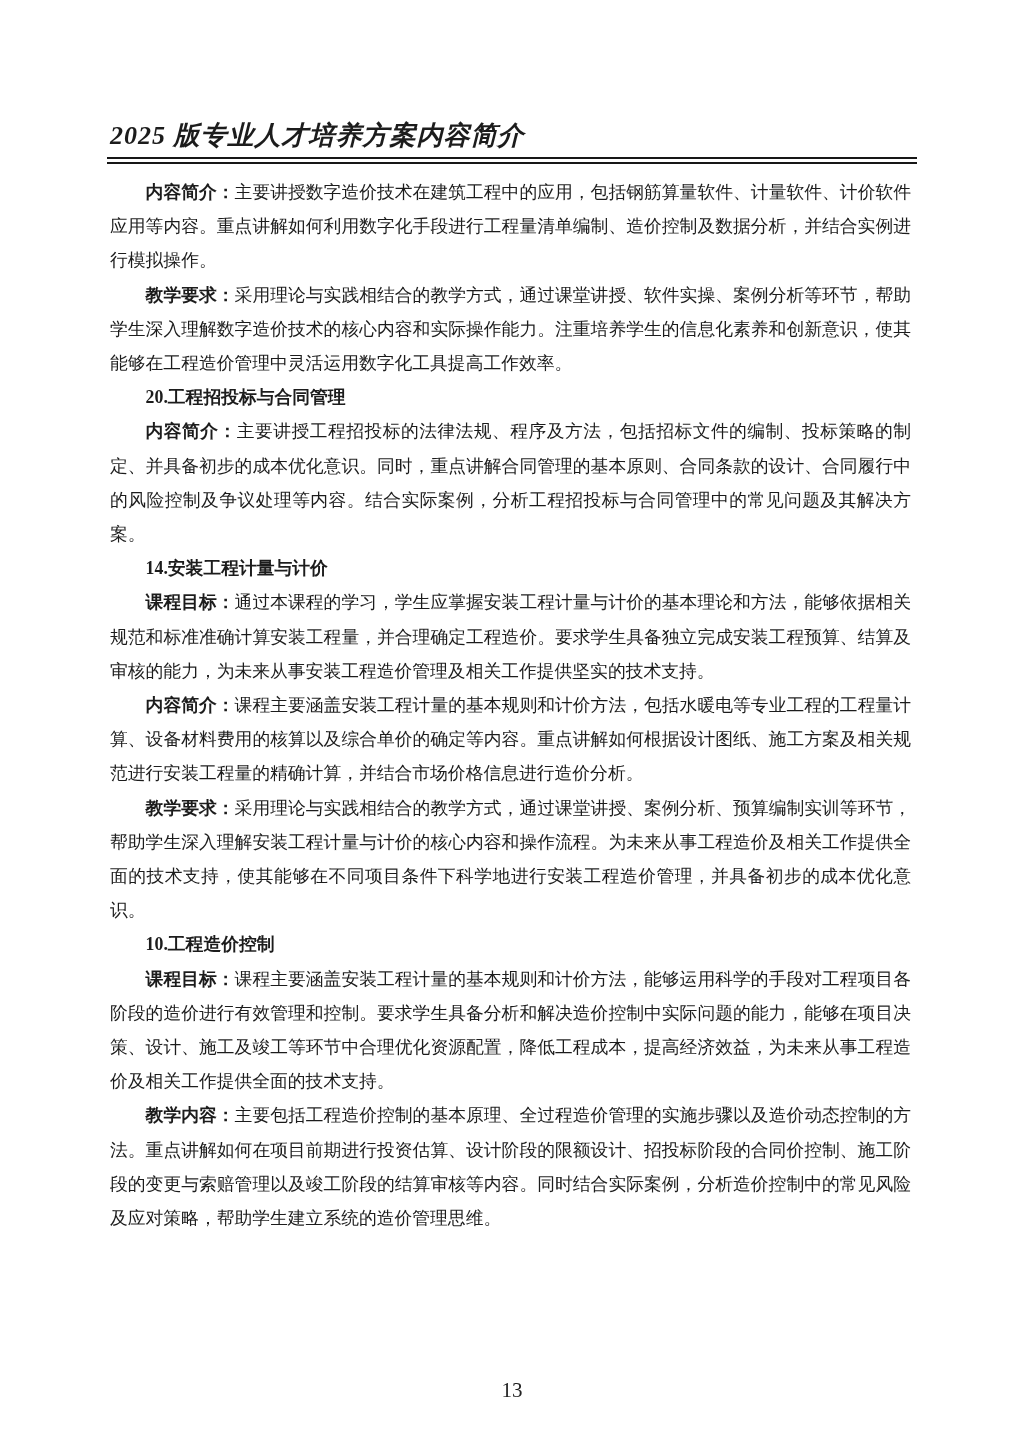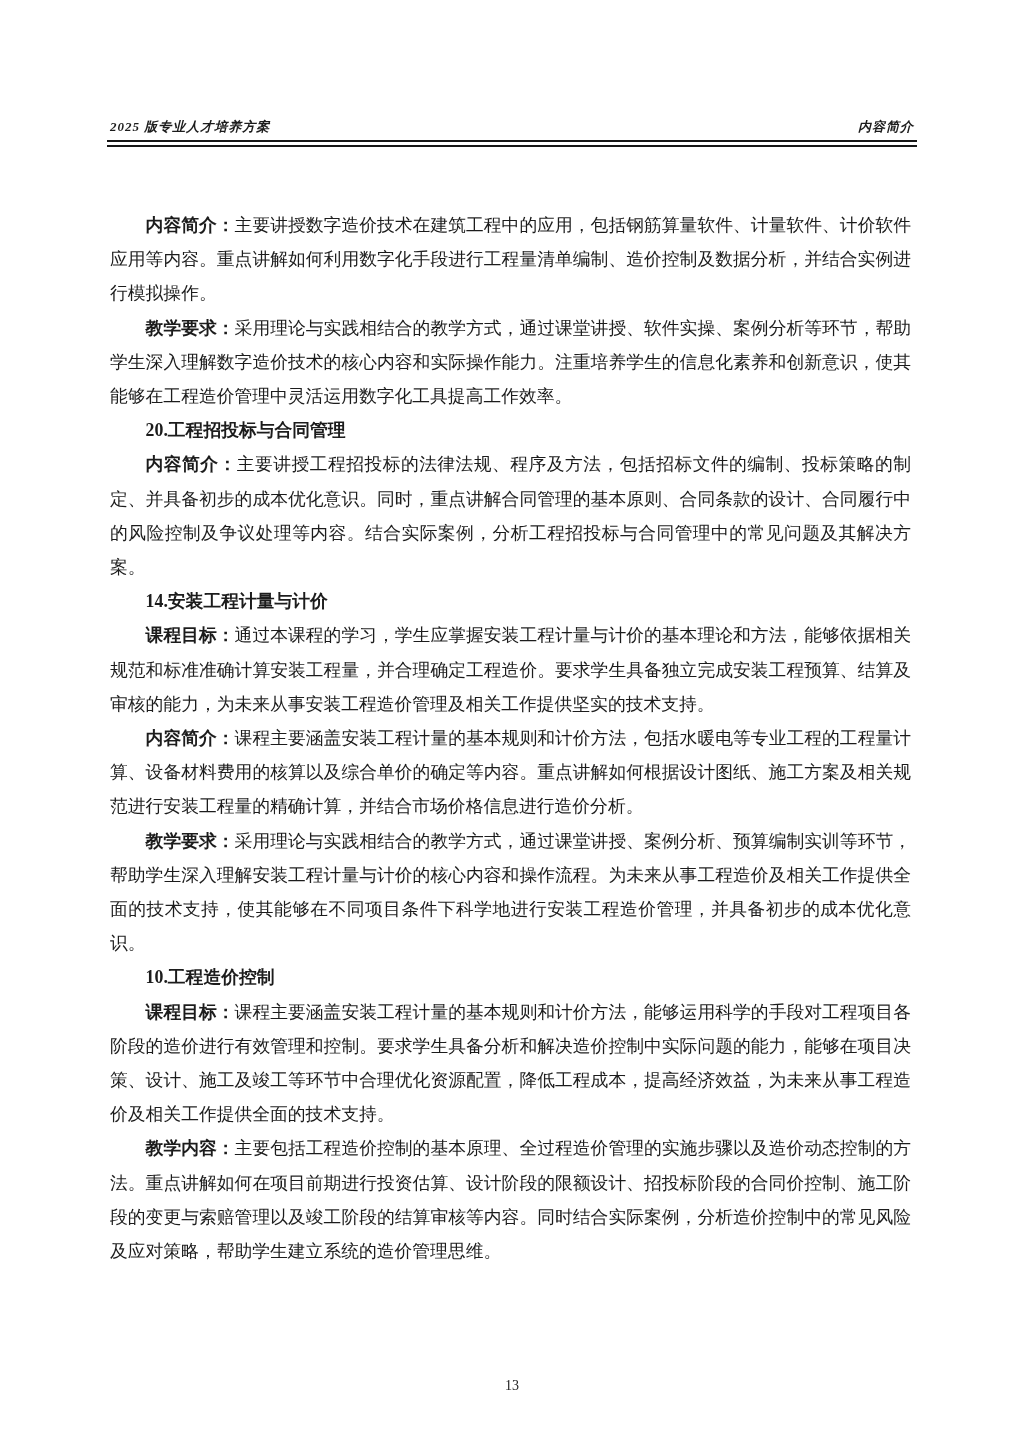--- a/index.html
+++ b/index.html
@@ -16,23 +16,23 @@
     background: #ffffff;
   }
 
   
   .doc-header {
     position: absolute;
     left: 107px; right: 107px; top: 118px;
   }
   .header-row {
     display: flex;
-    justify-content: space-between;
+    justify-content: flex-start;
     align-items: flex-end;
-    font-size: 13px;
+    font-size: 26px;
     font-weight: bold;
     font-style: italic;
     letter-spacing: 1px;
     padding: 0 3px;
   }
   .header-rule {
     margin-top: 4px;
     height: 2.5px;
     border-top: 2.5px solid #161616;
     border-bottom: 2px solid #161616;
@@ -41,41 +41,40 @@
   
   .doc-body {
     position: absolute;
     left: 110px;
     width: 801px;
     top: 175px;
     font-size: 17.8px;
     line-height: 34.2px;
     text-align: justify;
     text-justify: inter-ideograph;
-    margin-top: 33px;
   }
   .doc-body p.para {
     margin: 0;
     text-indent: 2em;
   }
   .doc-body .lead { font-weight: bold; }
   .doc-body h3.heading {
     margin: 0;
     font-size: 17.8px;
     line-height: 34.2px;
     font-weight: bold;
     text-indent: 2em;
   }
 
   
   .doc-footer {
     position: absolute;
     left: 0; right: 0; top: 1378px;
     text-align: center;
-    font-size: 14px;
+    font-size: 21px;
     color: #222;
   }
 </style>
 </head>
 <body>
 
 <div class="page">
 
   <header class="doc-header">
     <div class="header-row">

